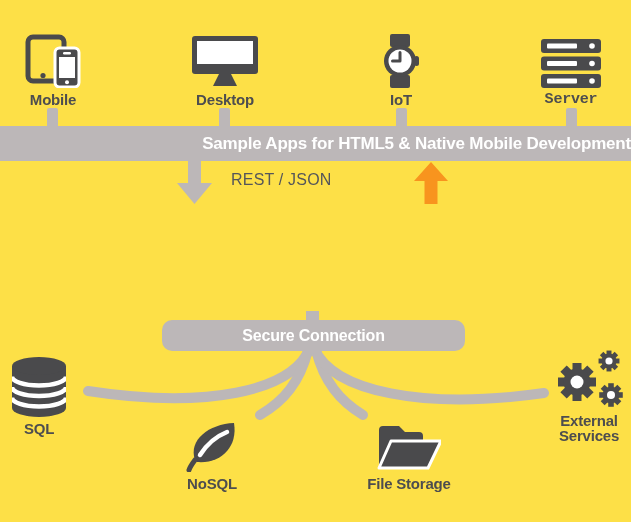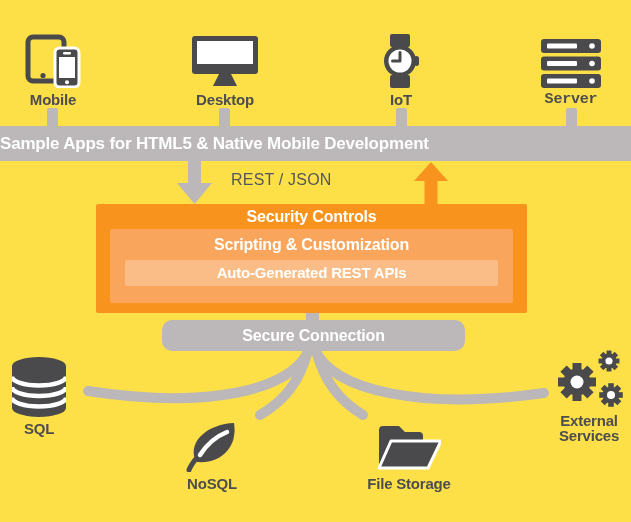--- a/index.html
+++ b/index.html
@@ -8,21 +8,21 @@
   }
   *{margin:0;padding:0;box-sizing:border-box;}
   html,body{background:#fff;}
   body{font-family:"Liberation Sans",sans-serif;}
   .stage{position:relative;width:631px;height:522px;background:#fde047;overflow:hidden;}
   .connector-svg{position:absolute;left:0;top:0;z-index:0;}
   .device{position:absolute;top:33px;width:120px;text-align:center;z-index:1;}
   .device .icon-slot{height:55px;display:flex;align-items:flex-end;justify-content:center;}
   .dev-label{margin-top:3px;font-size:15px;font-weight:bold;color:var(--label_dark);letter-spacing:-0.2px;}
   .gray-bar{position:absolute;left:0;top:126px;width:631px;height:35px;background:var(--gray);
-    color:var(--white);font-size:17px;font-weight:bold;text-align:left;line-height:35px;
+    color:var(--white);font-size:17px;font-weight:bold;text-align:right;line-height:35px;
     letter-spacing:-0.2px;z-index:1;}
   .rest-json{position:absolute;left:231px;top:171px;width:160px;text-align:left;
     font-size:16px;font-weight:normal;color:#55565A;letter-spacing:0.2px;z-index:1;}
   .platform-box{position:absolute;left:96px;top:204px;width:431px;height:109px;
     background:var(--orange);border-radius:2px;z-index:1;}
   .layer-title{color:var(--white);font-weight:bold;text-align:center;letter-spacing:-0.2px;}
   .security-title{font-size:16px;line-height:25px;}
   .mid-band{position:absolute;left:14px;top:25px;width:403px;height:74px;
     background:var(--orange_mid);border-radius:2px;}
   .scripting-title{font-size:16px;line-height:31px;}
@@ -122,29 +122,20 @@
         </g>
       </svg>
     </div>
     <div class="dev-label">Server</div>
   </div>
 
   <div class="gray-bar">Sample Apps for HTML5 &amp; Native Mobile Development</div>
 
   <div class="rest-json">REST / JSON</div>
 
-  <div class="platform-box">
-    <div class="layer-title security-title">Security Controls</div>
-    <div class="mid-band">
-      <div class="layer-title scripting-title">Scripting &amp; Customization</div>
-      <div class="inner-band">
-        <div class="layer-title apis-title">Auto-Generated REST APIs</div>
-      </div>
-    </div>
-  </div>
 
   <div class="secure-bar">Secure Connection</div>
 
   <div class="backend" style="left:4px;top:357px;width:70px;">
     <div class="icon-slot" style="height:60px;">
       <svg width="54" height="60" viewBox="0 0 54 60">
         <path d="M0 9 L0 51 A27 9 0 0 0 54 51 L54 9 Z" fill="#4A4A4C"></path>
         <ellipse cx="27" cy="9" rx="27" ry="9" fill="#4A4A4C"></ellipse>
         <path d="M0 19.5 A27 9 0 0 0 54 19.5" fill="none" stroke="#FFFFFF" stroke-width="4.5"></path>
         <path d="M0 30 A27 9 0 0 0 54 30" fill="none" stroke="#FFFFFF" stroke-width="4.5"></path>

